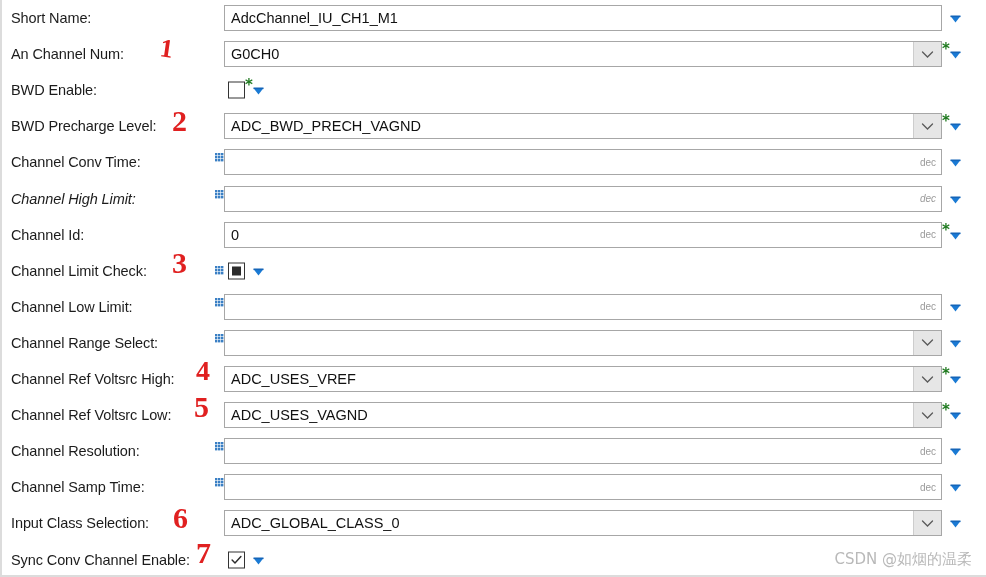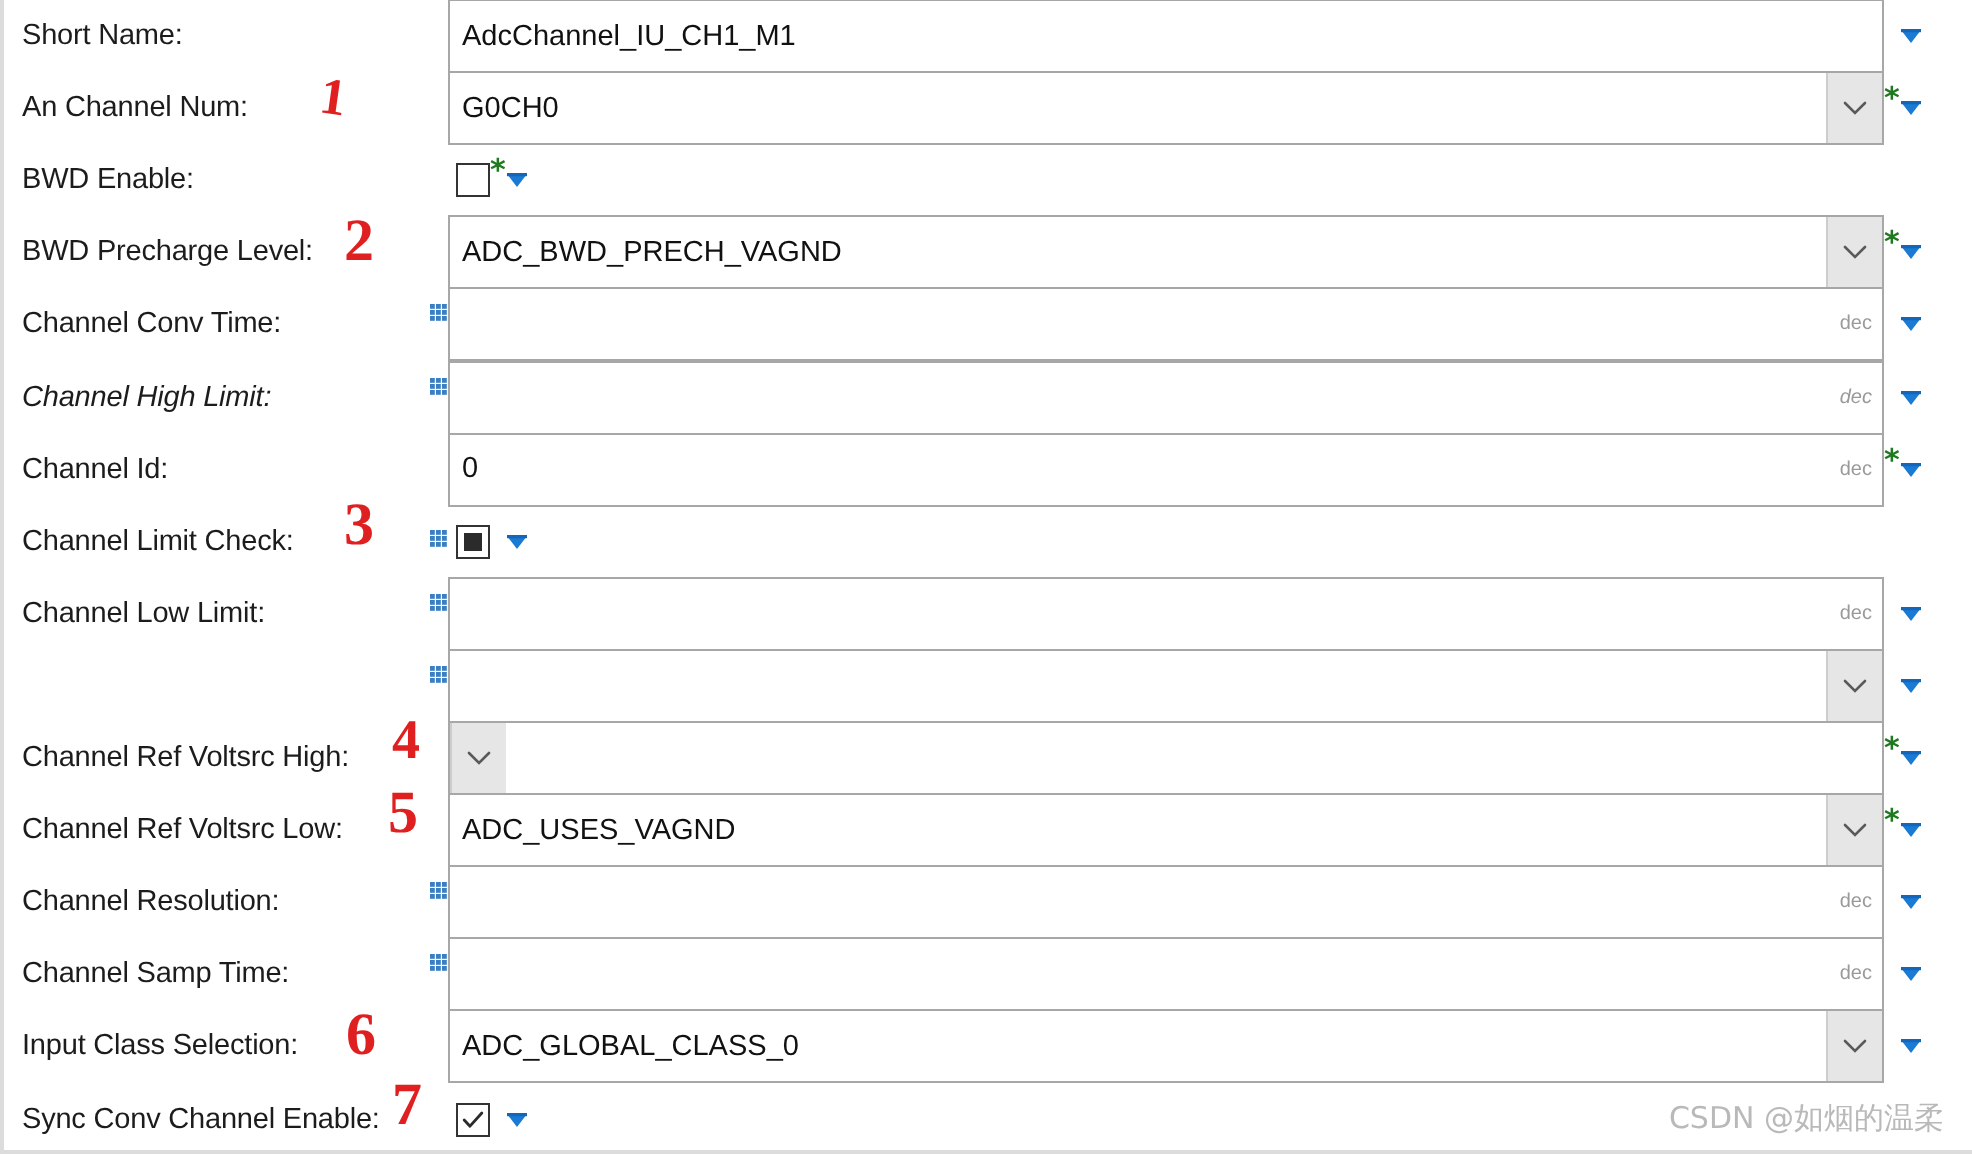--- a/index.html
+++ b/index.html
@@ -41,21 +41,21 @@
     letter-spacing: -0.1px;
   }
 
   
   .field {
     position: absolute;
     left: 224px;
     top: 50%;
     transform: translateY(-50%);
     width: 718px;
-    height: 37px;
+    height: 26px;
     border: 1px solid #a7a7a7;
     background: #ffffff;
     display: flex;
     align-items: stretch;
   }
   .field.plain { width: 718px; }
 
   .field .val {
     flex: 1 1 auto;
     display: flex;
@@ -311,20 +311,21 @@
       <div class="field plain">
         <div class="val"></div>
         <div class="unit">dec</div>
       </div>
       <span class="bluetri right"><svg width="13" height="13" viewBox="0 0 13 13">
           <path d="M1.5 3.5 L11.5 3.5 L6.5 10 Z" fill="#1a7ad4"></path>
           <rect x="1.5" y="3" width="10" height="1.6" fill="#1565b8"></rect>
         </svg></span>
     </div>
     <div class="row" style="top: 324.9px;">
+      <div class="label">Channel Range Select:</div>
       <span class="handle" style="top:4px"><svg width="9" height="9" viewBox="0 0 9 9">
           <rect x="0" y="0" width="2.4" height="2.4" fill="#3a7fc4"></rect>
           <rect x="3" y="0" width="2.4" height="2.4" fill="#3a7fc4"></rect>
           <rect x="6" y="0" width="2.4" height="2.4" fill="#3a7fc4"></rect>
           <rect x="0" y="3" width="2.4" height="2.4" fill="#3a7fc4"></rect>
           <rect x="6" y="3" width="2.4" height="2.4" fill="#3a7fc4"></rect>
           <rect x="0" y="6" width="2.4" height="2.4" fill="#3a7fc4"></rect>
           <rect x="3" y="6" width="2.4" height="2.4" fill="#3a7fc4"></rect>
           <rect x="6" y="6" width="2.4" height="2.4" fill="#3a7fc4"></rect>
           <rect x="3" y="3" width="2.4" height="2.4" fill="#3a7fc4"></rect>
@@ -338,20 +339,21 @@
         </div>
       </div>
       <span class="bluetri right"><svg width="13" height="13" viewBox="0 0 13 13">
           <path d="M1.5 3.5 L11.5 3.5 L6.5 10 Z" fill="#1a7ad4"></path>
           <rect x="1.5" y="3" width="10" height="1.6" fill="#1565b8"></rect>
         </svg></span>
     </div>
     <div class="row" style="top: 361px;">
       <div class="label">Channel Ref Voltsrc High:</div>
       <div class="field">
+        <div class="val">ADC_USES_VREF</div>
         <div class="combo-btn">
           <svg width="13" height="9" viewBox="0 0 13 9">
             <path d="M1.5 2 L6.5 7 L11.5 2" stroke="#5a5a5a" stroke-width="1.3" fill="none" stroke-linecap="round"></path>
           </svg>
         </div>
       </div>
       <span class="ast right">*</span>
       <span class="bluetri right"><svg width="13" height="13" viewBox="0 0 13 13">
           <path d="M1.5 3.5 L11.5 3.5 L6.5 10 Z" fill="#1a7ad4"></path>
           <rect x="1.5" y="3" width="10" height="1.6" fill="#1565b8"></rect>

